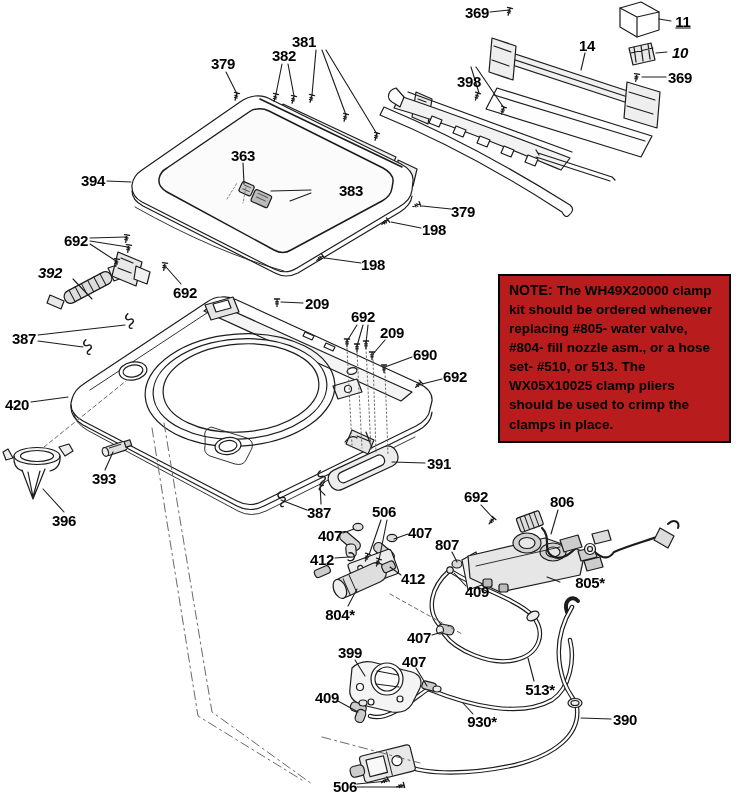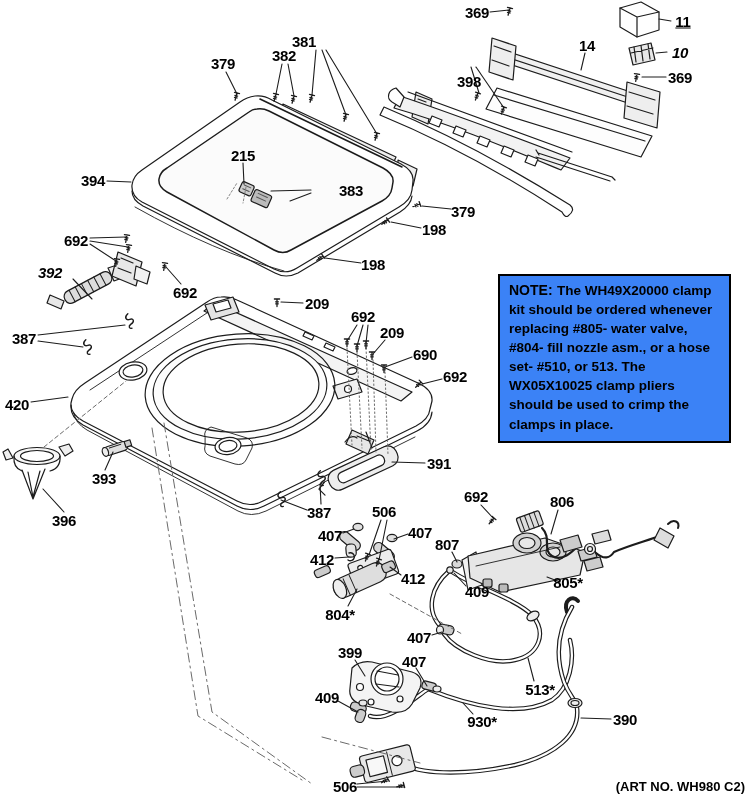--- a/index.html
+++ b/index.html
@@ -3,21 +3,21 @@
 <meta charset="utf-8">
 <style>
   html,body{margin:0;padding:0;background:#fff;}
   #stage{position:relative;width:750px;height:798px;background:#fff;overflow:hidden;
          font-family:"Liberation Sans",sans-serif;}
   #art{position:absolute;left:0;top:0;}
   .callout{position:absolute;transform:translate(-50%,-50%);
            font:bold 15px/1 "Liberation Sans",sans-serif;color:#000;
            white-space:nowrap;letter-spacing:-.3px;z-index:5;}
   #note-box{position:absolute;left:498px;top:274px;width:212px;
-            border:2px solid #000;background:#3b82f6;padding:5px 8px 7px 9px;z-index:4;}
+            border:2px solid #000;background:#b91c1c;padding:5px 8px 7px 9px;z-index:4;}
   #note-box .nt{font:bold 14px/1.34 "Liberation Sans",sans-serif;}
   #note-box .nb{font:bold 13.5px/1.34 "Liberation Sans",sans-serif;}
   #art-no{position:absolute;left:480px;top:779px;width:265px;text-align:right;
           font:bold 13px "Liberation Sans",sans-serif;z-index:5;}
 </style>
 </head>
 <body>
 
 <div id="stage">
 
@@ -424,33 +424,32 @@
         <line x1="357" y1="784" x2="388" y2="781" stroke="#1c1c1c" stroke-width="1.1"></line>
         <line x1="357" y1="787" x2="404" y2="787" stroke="#1c1c1c" stroke-width="1.1"></line>
       </g>
 </svg>
 
 <div id="note-box">
   <span class="nt">NOTE:</span>
   <span class="nb">The WH49X20000 clamp kit should be ordered whenever replacing #805- water valve, #804- fill nozzle asm., or a hose set- #510, or 513. The WX05X10025 clamp pliers should be used to crimp the clamps in place.</span>
 </div>
 
-<div id="art-no">(ART NO. WH980 C2)</div>
 
 <div class="callout" style="left: 477px; top: 12px;">369</div>
     <div class="callout" style="left: 683px; top: 21px; text-decoration: underline;">11</div>
     <div class="callout" style="left: 587px; top: 45px;">14</div>
     <div class="callout" style="left: 680px; top: 52px; font-style: italic;">10</div>
     <div class="callout" style="left: 680px; top: 77px;">369</div>
     <div class="callout" style="left: 469px; top: 58px; margin-top: 23px;">398</div>
     <div class="callout" style="left: 284px; top: 55px;">382</div>
     <div class="callout" style="left: 304px; top: 41px;">381</div>
     <div class="callout" style="left: 223px; top: 63px;">379</div>
     <div class="callout" style="left: 93px; top: 180px;">394</div>
-    <div class="callout" style="left: 243px; top: 155px;">215</div>
+    <div class="callout" style="left: 243px; top: 155px;">363</div>
     <div class="callout" style="left: 323px; top: 190px; margin-left: 28px;">383</div>
     <div class="callout" style="left: 463px; top: 211px;">379</div>
     <div class="callout" style="left: 434px; top: 229px;">198</div>
     <div class="callout" style="left: 373px; top: 264px;">198</div>
     <div class="callout" style="left: 76px; top: 240px;">692</div>
     <div class="callout" style="left: 50px; top: 272px; font-style: italic;">392</div>
     <div class="callout" style="left: 185px; top: 292px;">692</div>
     <div class="callout" style="left: 317px; top: 303px;">209</div>
     <div class="callout" style="left: 363px; top: 316px;">692</div>
     <div class="callout" style="left: 392px; top: 332px;">209</div>
@@ -464,21 +463,21 @@
     <div class="callout" style="left: 319px; top: 512px;">387</div>
     <div class="callout" style="left: 384px; top: 511px;">506</div>
     <div class="callout" style="left: 330px; top: 535px;">407</div>
     <div class="callout" style="left: 420px; top: 532px;">407</div>
     <div class="callout" style="left: 322px; top: 559px;">412</div>
     <div class="callout" style="left: 413px; top: 578px;">412</div>
     <div class="callout" style="left: 340px; top: 614px;">804*</div>
     <div class="callout" style="left: 476px; top: 496px;">692</div>
     <div class="callout" style="left: 562px; top: 501px;">806</div>
     <div class="callout" style="left: 447px; top: 544px;">807</div>
-    <div class="callout" style="left: 552px; top: 582px; padding-left: 32px;">805*</div>
+    <div class="callout" style="left: 574px; top: 582px; padding-left: 32px;">805*</div>
     <div class="callout" style="left: 477px; top: 591px;">409</div>
     <div class="callout" style="left: 419px; top: 637px;">407</div>
     <div class="callout" style="left: 350px; top: 652px;">399</div>
     <div class="callout" style="left: 414px; top: 661px;">407</div>
     <div class="callout" style="left: 327px; top: 697px;">409</div>
     <div class="callout" style="left: 540px; top: 689px;">513*</div>
     <div class="callout" style="left: 482px; top: 721px;">930*</div>
     <div class="callout" style="left: 625px; top: 719px;">390</div>
     <div class="callout" style="left: 345px; top: 786px;">506</div>
   </div>

